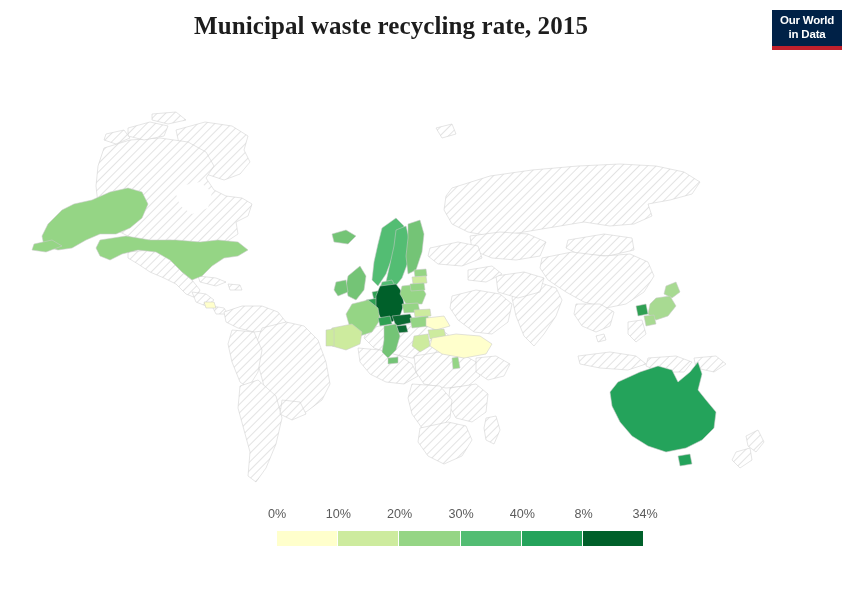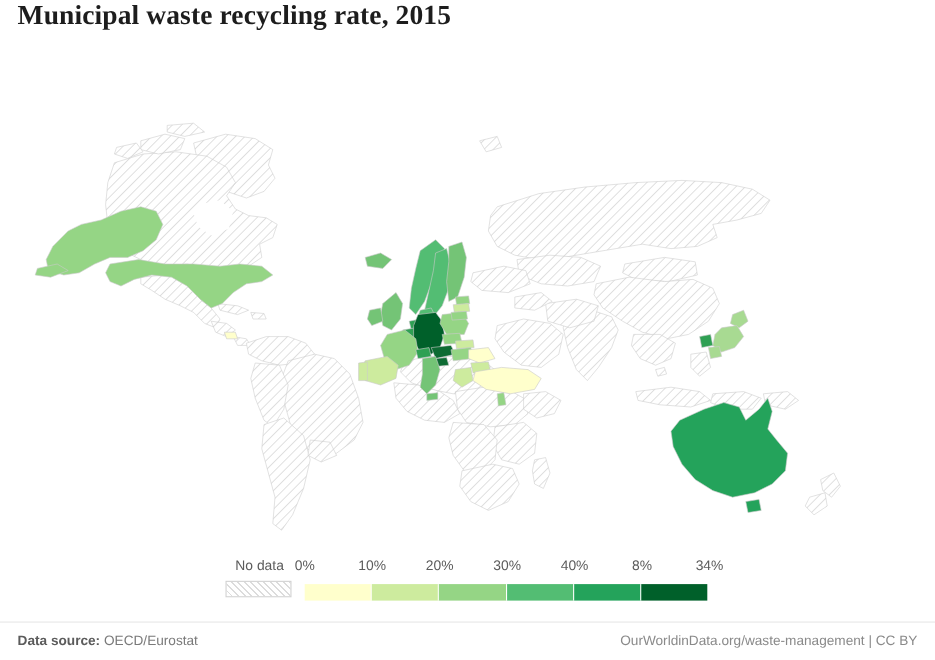--- a/index.html
+++ b/index.html
@@ -18,22 +18,23 @@
     position: relative;
     width: 850px;
     height: 600px;
     box-sizing: border-box;
   }
 
   
   .header {
     position: absolute;
     left: 16px;
-    top: 1px;
+    top: 12px;
     width: 750px;
+    text-align: center;
   }
   .title {
     font-family: "Liberation Serif", serif;
     font-size: 25px;
     font-weight: 700;
     color: #1d1d1d;
     line-height: 1.12;
     letter-spacing: 0.1px;
     margin: 0;
     white-space: nowrap;
@@ -185,20 +186,24 @@
 </style>
 </head>
 <body>
 
 <div id="chart">
 
   <div class="header">
     <h1 class="title">Municipal waste recycling rate, 2015</h1>
   </div>
 
+  <div class="logo" style="background: rgb(0, 33, 71); border-bottom-color: rgb(192, 32, 44);">
+    <span class="logo-line">Our World</span>
+    <span class="logo-line">in Data</span>
+  </div>
 
   <div class="map-wrap">
     <svg class="map-svg" viewBox="0 0 850 405" preserveAspectRatio="xMidYMid meet">
       <defs>
         <pattern id="hatch" width="6" height="6" patternUnits="userSpaceOnUse" patternTransform="rotate(45)">
           <rect width="6" height="6" fill="#ffffff"></rect>
           <line x1="0" y1="0" x2="0" y2="6" stroke="#dcdcdc" stroke-width="1.6"></line>
         </pattern>
       </defs>
 
@@ -341,24 +346,20 @@
 
         <path class="country" fill="#24a35b" d="M618 282 L640 272 L658 266 L672 270 L678 282 L690 272 L698 262 L702 274 L698 290 L706 300 L716 312 L714 328 L702 340 L686 348 L666 352 L648 346 L632 336 L620 322 L612 306 L610 292 Z"></path>
         <path class="country" fill="#24a35b" d="M678 356 L690 354 L692 364 L680 366 Z"></path>
       </g>
     </svg>
   </div>
 
   <div class="legend">
     <div class="legend-inner">
 
-      <div class="nodata-group">
-        <span class="nodata-label">No data</span>
-        <div class="nodata-swatch"></div>
-      </div>
 
       <div class="scale-group">
         <div class="scale-ticks">
           <span class="tick" style="left:0%">0%</span>
           <span class="tick" style="left:16.67%">10%</span>
           <span class="tick" style="left:33.33%">20%</span>
           <span class="tick" style="left:50%">30%</span>
           <span class="tick" style="left:66.67%">40%</span>
           <span class="tick" style="left:83.33%">8%</span>
           <span class="tick" style="left:100%">34%</span>
@@ -369,23 +370,14 @@
           <div class="scale-bin" style="background: rgb(149, 213, 133);"></div>
           <div class="scale-bin" style="background: rgb(83, 189, 115);"></div>
           <div class="scale-bin" style="background: rgb(36, 163, 91);"></div>
           <div class="scale-bin" style="background: rgb(0, 96, 42);"></div>
         </div>
       </div>
 
     </div>
   </div>
 
-  <div class="footer">
-    <div class="footer-row">
-      <div class="src-text">
-        <b>Data source:</b>
-        <span>OECD/Eurostat</span>
-      </div>
-      <div class="credit">OurWorldinData.org/waste-management | CC BY</div>
-    </div>
-  </div>
 
 </div>
 
 </body></html>

